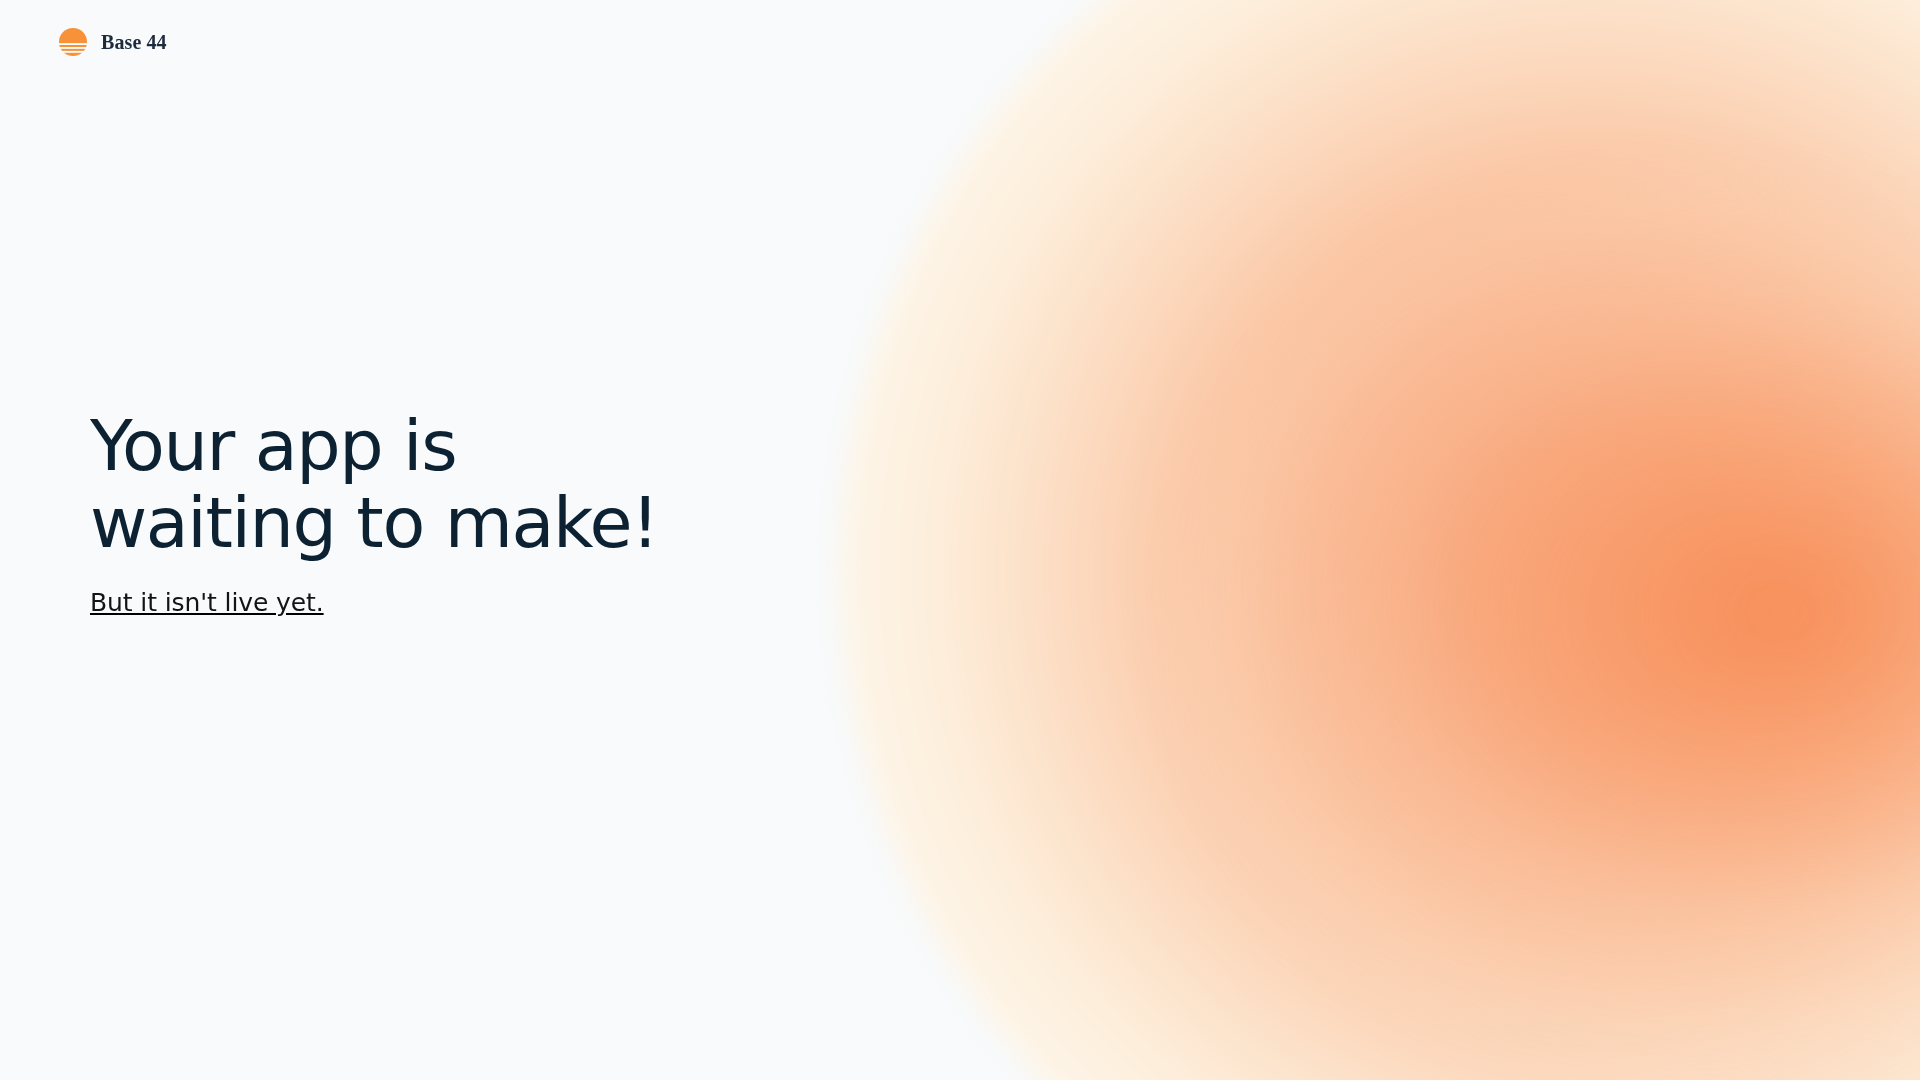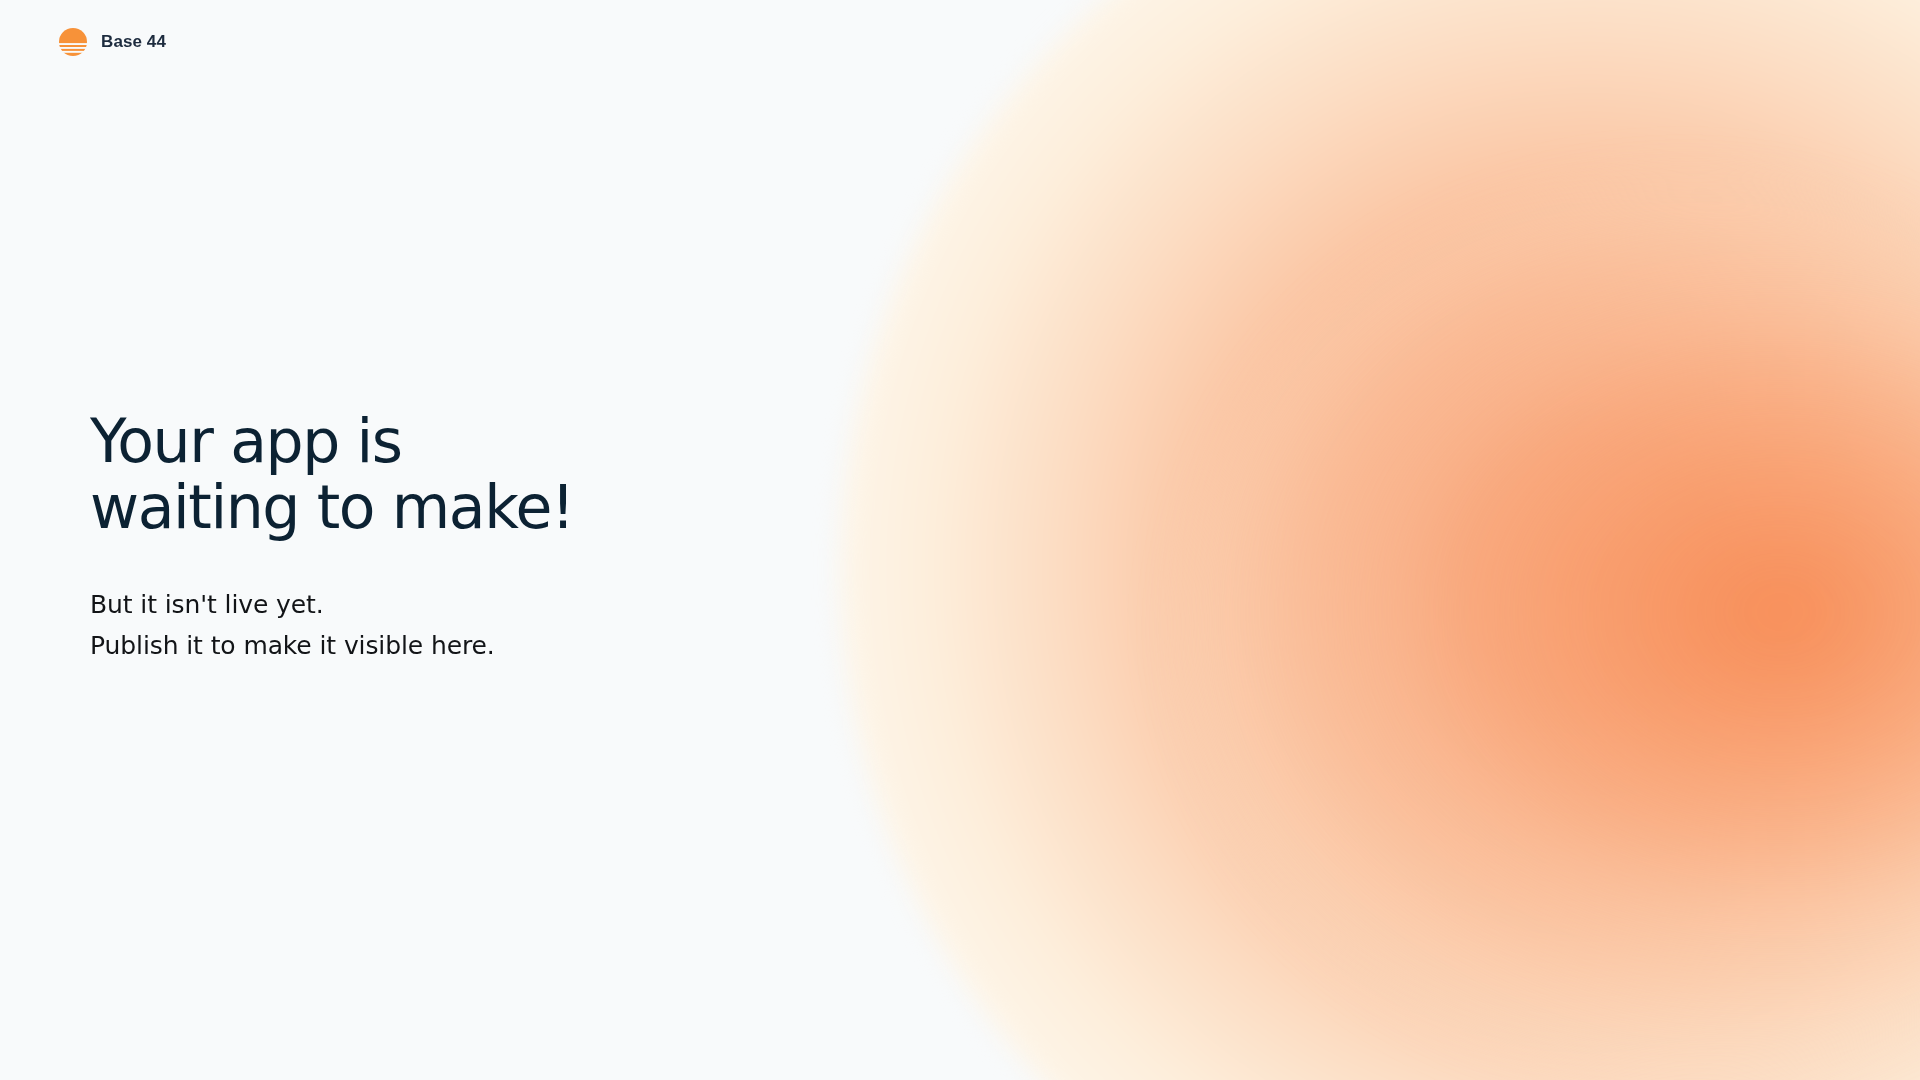--- a/index.html
+++ b/index.html
@@ -116,49 +116,50 @@
   .logo-mark {
     position:relative;
     width:30px;
     height:30px;
     flex:0 0 30px;
     display:block;
   }
   .logo-mark svg { display:block; width:30px; height:30px; }
 
   .brand-name {
-    font-family:Liberation Sans, sans-serif;
-    font-size:17px;
+    font-family:Liberation Serif, serif;
+    font-size:20px;
     font-weight:bold;
     letter-spacing:0.1px;
     color:#1d2b3e;
     white-space:nowrap;
   }
 
   
   .hero {
     position:absolute;
     left:90px;
     top:408px;
     z-index:2;
     max-width:1180px;
   }
 
   .hero-heading {
     font-family:"DejaVu Sans", sans-serif;
-    font-size:60px;
+    font-size:70px;
     font-weight:400;
     line-height:1.10;
     letter-spacing:-1.4px;
     color:#0c2233;
   }
   .hero-heading .line { display:block; white-space:nowrap; }
 
   .hero-sub {
-    margin-top:44px;
+    margin-top:20px;
+    text-decoration:underline;
   }
   .hero-sub .sub-line {
     display:block;
     font-family:"DejaVu Sans", sans-serif;
     font-size:25px;
     font-weight:400;
     line-height:1.64;
     letter-spacing:-0.1px;
     color:#121417;
     white-space:nowrap;
@@ -186,15 +187,14 @@
   <span class="brand-name">Base 44</span>
 </header>
 
 <main class="hero">
   <h1 class="hero-heading">
     <span class="line">Your app is</span>
     <span class="line">waiting to make!</span>
   </h1>
   <div class="hero-sub">
     <span class="sub-line">But it isn't live yet.</span>
-    <span class="sub-line">Publish it to make it visible here.</span>
   </div>
 </main>
 
 </body></html>

